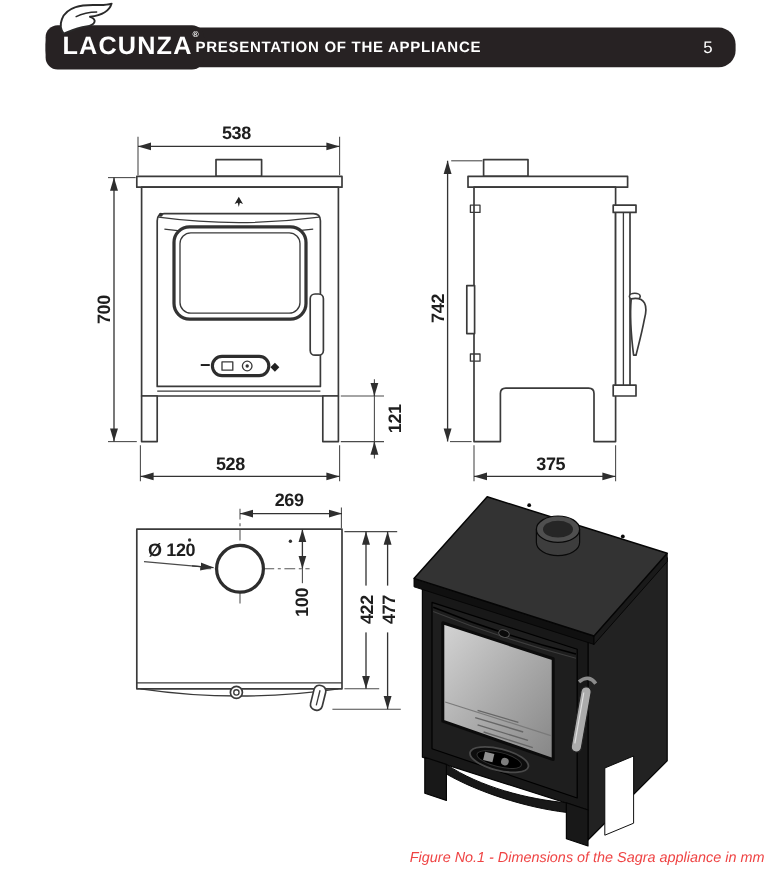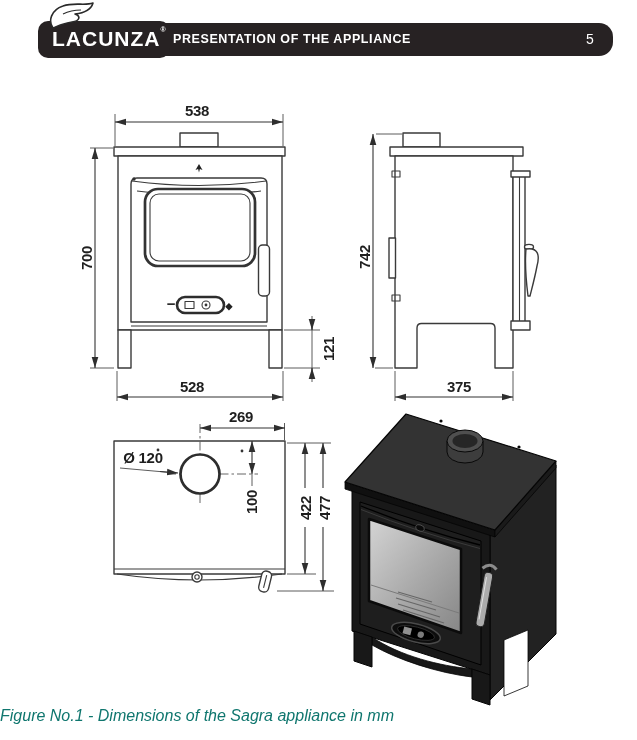--- a/index.html
+++ b/index.html
@@ -6,39 +6,39 @@
   .page{position:relative;width:637px;height:740px;background:#ffffff;overflow:hidden;
         font-family:"Liberation Sans",sans-serif;}
   
   .hdr-bar{position:absolute;left:38px;top:23px;width:575px;height:33px;
            background:#272223;border-radius:14px;}
   .hdr-logo-box{position:absolute;left:38px;top:21px;width:132px;height:37px;
                 background:#272223;border-radius:10px;}
   .brand{position:absolute;left:52px;top:26px;color:#fff;font-size:21px;font-weight:bold;
          letter-spacing:1px;white-space:nowrap;}
   .brand sup{font-size:7px;vertical-align:14px;letter-spacing:0;}
-  .hdr-title{position:absolute;left:151px;top:32px;width:282px;text-align:center;color:#fff;
+  .hdr-title{position:absolute;left:141px;top:32px;width:282px;text-align:center;color:#fff;
              font-size:12.5px;font-weight:bold;letter-spacing:0.6px;white-space:nowrap;}
   .hdr-page{position:absolute;left:578px;top:31px;width:24px;text-align:center;color:#fff;
             font-size:14px;}
   .leaf{position:absolute;left:47px;top:2px;}
   
   .fig{position:absolute;left:0;top:0;width:637px;height:740px;}
   .o  {fill:#fff;stroke:#3a3a3a;stroke-width:1.4;stroke-linejoin:round;}
   .o2 {fill:none;stroke:#3a3a3a;stroke-width:1.1;stroke-linejoin:round;}
   .othick{fill:#fff;stroke:#333;stroke-width:2.7;}
   .ext{stroke:#4a4a4a;stroke-width:0.9;fill:none;}
   .dln{stroke:#333;stroke-width:1.1;fill:none;}
   .cl {stroke:#555;stroke-width:0.9;stroke-dasharray:9 3 2.5 3;fill:none;}
   .dim{font-family:"Liberation Sans",sans-serif;font-size:15px;font-weight:bold;
        fill:#1e1e1e;letter-spacing:-0.3px;text-anchor:middle;}
   .dimsmall{font-size:9px;font-weight:bold;fill:#222;text-anchor:middle;}
   
-  .caption{position:absolute;left:0;top:707px;width:637px;text-align:left;
-           font-size:16px;font-style:italic;color:#0f766e;}
+  .caption{position:absolute;left:0;top:707px;width:637px;text-align:right;
+           font-size:12px;font-style:italic;color:#ef4444;}
 </style>
 </head>
 <body>
 
 <div class="page">
 
   <div>
     <div class="hdr-bar"></div>
     <div class="hdr-logo-box"></div>
     <svg class="leaf" width="54" height="27" viewBox="0 0 54 27">

